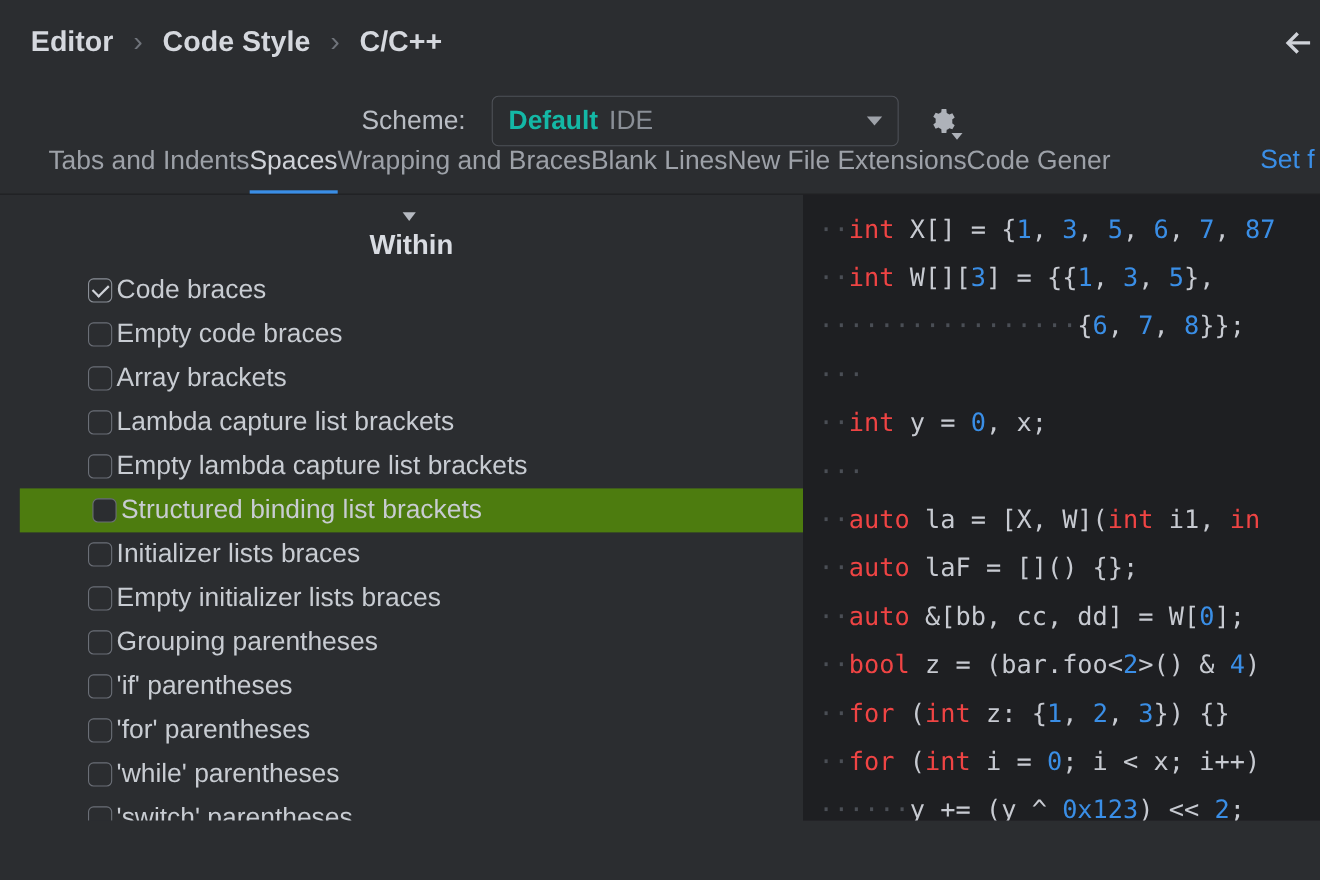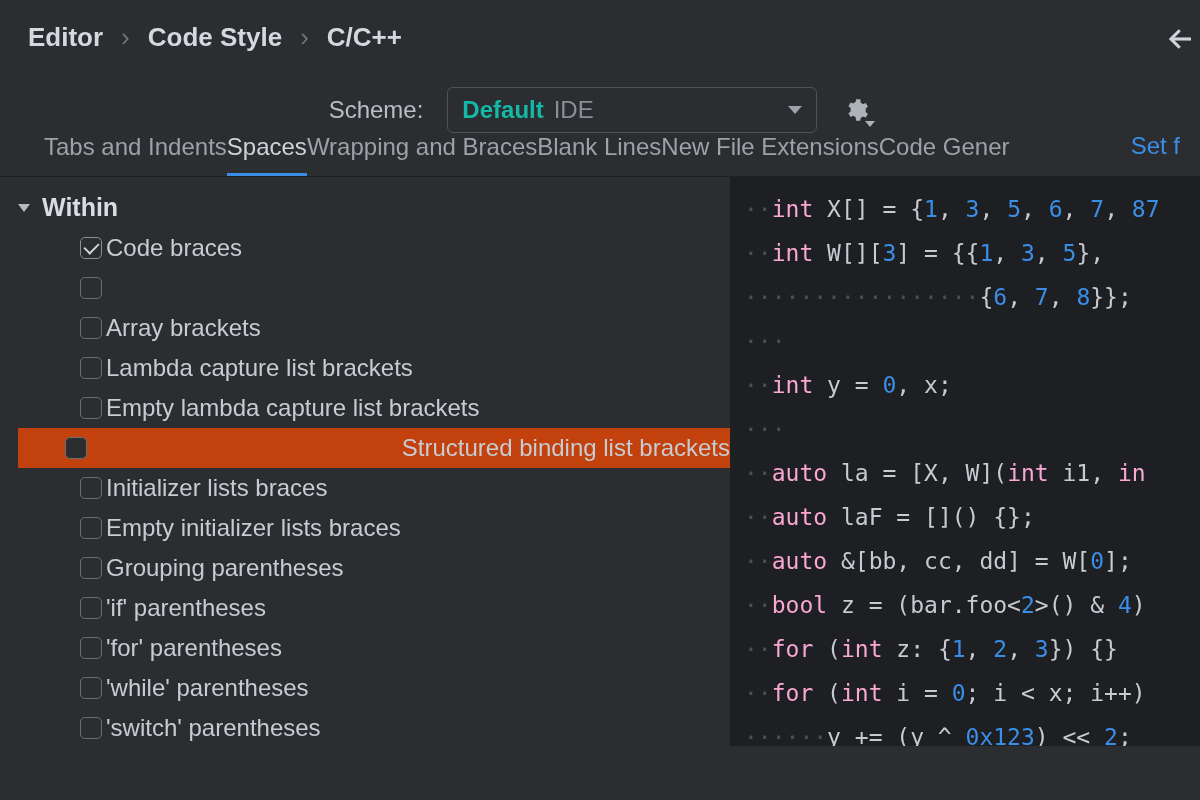--- a/index.html
+++ b/index.html
@@ -33,65 +33,65 @@
     position: absolute; right: -4px; bottom: -2px;
     width: 0; height: 0; border-left: 5px solid transparent; border-right: 5px solid transparent;
     border-top: 6px solid #aeb2b9;
   }
   .back-arrow {
     position: absolute; right: 4px; top: 24px;
     width: 30px; height: 30px; cursor: pointer;
   }
   .back-arrow svg { width: 30px; height: 30px; stroke: #d0d3d9; stroke-width: 2.5; fill: none; }
   .set-link {
-    position: absolute; right: 20px; top: 132px;
+    position: absolute; right: 5px; top: 132px;
     color: #3a8ee6; font-size: 24px; cursor: pointer;
   }
   .tabs {
     display: flex; padding: 0 44px; 
     font-size: 24px; color: #9da1a8; white-space: nowrap;
   }
   .tab { padding-bottom: 12px; cursor: pointer; }
   .tab.active { color: #cfd2d8; border-bottom: 3px solid #3a8ee6; }
   .content { display: flex; height: calc(800px - 230px); border-top: 1px solid #1e1f22; }
   .options {
     width: 730px; padding: 12px 0 0 18px; overflow: hidden;
   }
   .section-head {
     display: flex; align-items: center; gap: 8px;
-    font-weight: 700; font-size: 25px; color: #d9dce2; padding: 4px 0 6px 0; cursor: pointer;
+    font-weight: 700; font-size: 25px; color: #d9dce2; padding: 4px 0 6px 0; cursor: pointer; flex-direction: column;
   }
   .chevron {
     width: 0; height: 0; border-left: 6px solid transparent; border-right: 6px solid transparent;
     border-top: 8px solid #b6bac1; margin-right: 4px;
   }
   .opt-row {
     display: flex; align-items: center; gap: 4px;
     padding: 5px 0 5px 62px; font-size: 24px; color: #c8ccd2; cursor: pointer;
     height: 40px;
   }
-  .opt-row.selected { background: #c2410c; margin-left: 0; padding-left: 47px; width: 100%; justify-content: space-between; }
+  .opt-row.selected { background: #4d7c0f; margin-left: 0; padding-left: 66px; width: 100%; }
   .chk {
     width: 22px; height: 22px; border: 1.5px solid #6b6f77; border-radius: 5px;
     background: #2b2d30; display: inline-flex; align-items: center; justify-content: center; flex-shrink: 0;
   }
   .chk.checked { border-color: #8a8f97; }
   .chk.checked::after {
     content: ""; display: block; width: 7px; height: 12px;
     border-right: 2.5px solid #cfd2d8; border-bottom: 2.5px solid #cfd2d8;
     transform: rotate(45deg) translate(-1px,-1px);
   }
   .preview {
     flex: 1; background: #1e1f22; padding: 10px 0 0 0; overflow: hidden;
     font-family: ui-monospace, "SF Mono", Menlo, Consolas, monospace;
     font-size: 23px; line-height: 44px;
   }
   .ln { white-space: pre; padding-left: 14px; }
   .dots { color: #4a4e55; }
-  .kw { color: #f9a8d4; text-align: right; }
+  .kw { color: #ef4444; text-align: right; }
   .num { color: #3a8ee6; }
   .id { color: #c7cad1; }
   .pn { color: #c7cad1; }
 </style>
 </head>
 <body>
 
 <div class="header">
   <div class="breadcrumbs">
     <span>Editor</span>
@@ -141,20 +141,21 @@
       <span class="chevron"></span>
       <span>Within</span>
     </div>
     <div id="opts">
         <div class="opt-row">
           <span class="chk checked"></span>
           <span>Code braces</span>
         </div>
         <div class="opt-row">
           <span class="chk"></span>
+          <span>Empty code braces</span>
         </div>
         <div class="opt-row">
           <span class="chk"></span>
           <span>Array brackets</span>
         </div>
         <div class="opt-row">
           <span class="chk"></span>
           <span>Lambda capture list brackets</span>
         </div>
         <div class="opt-row">

